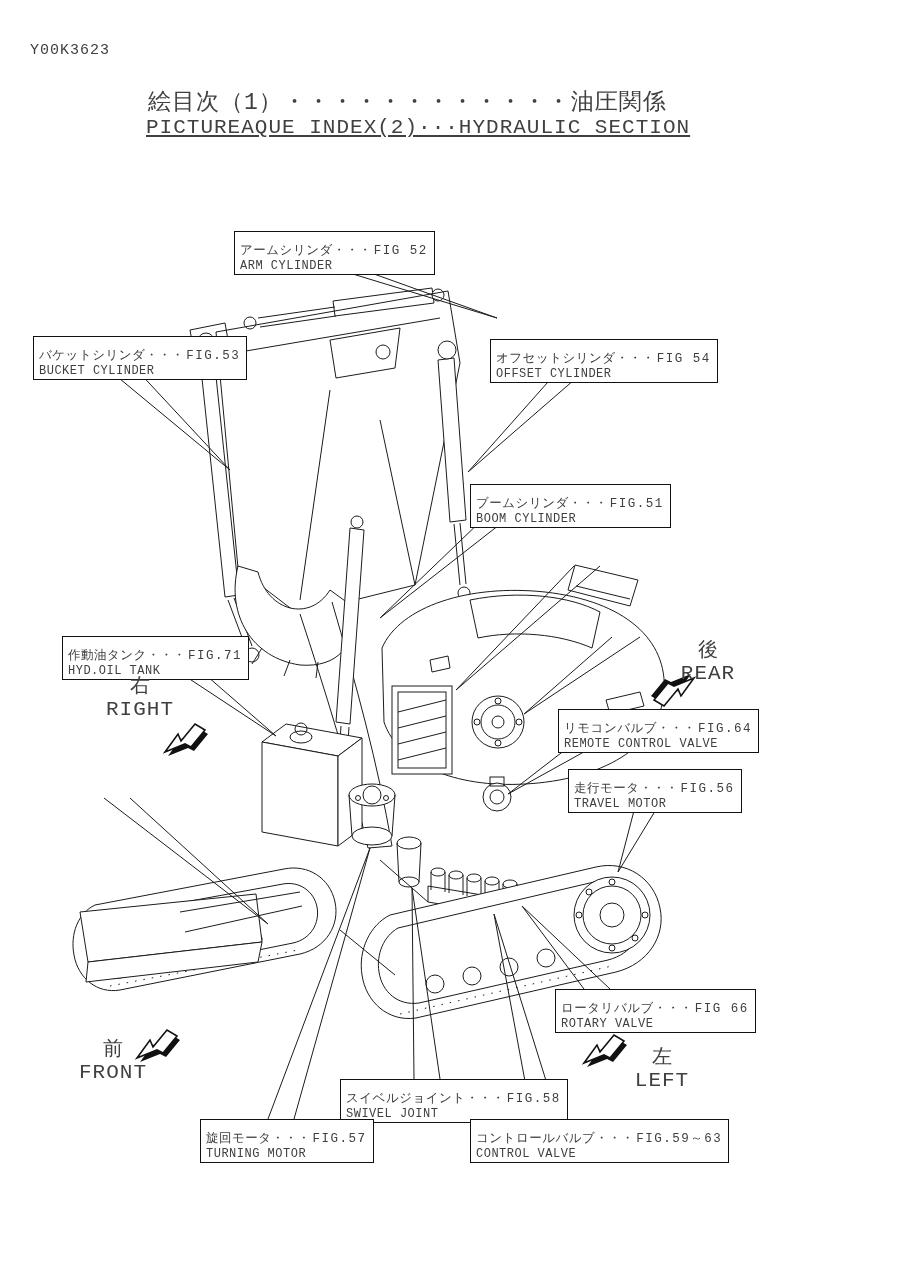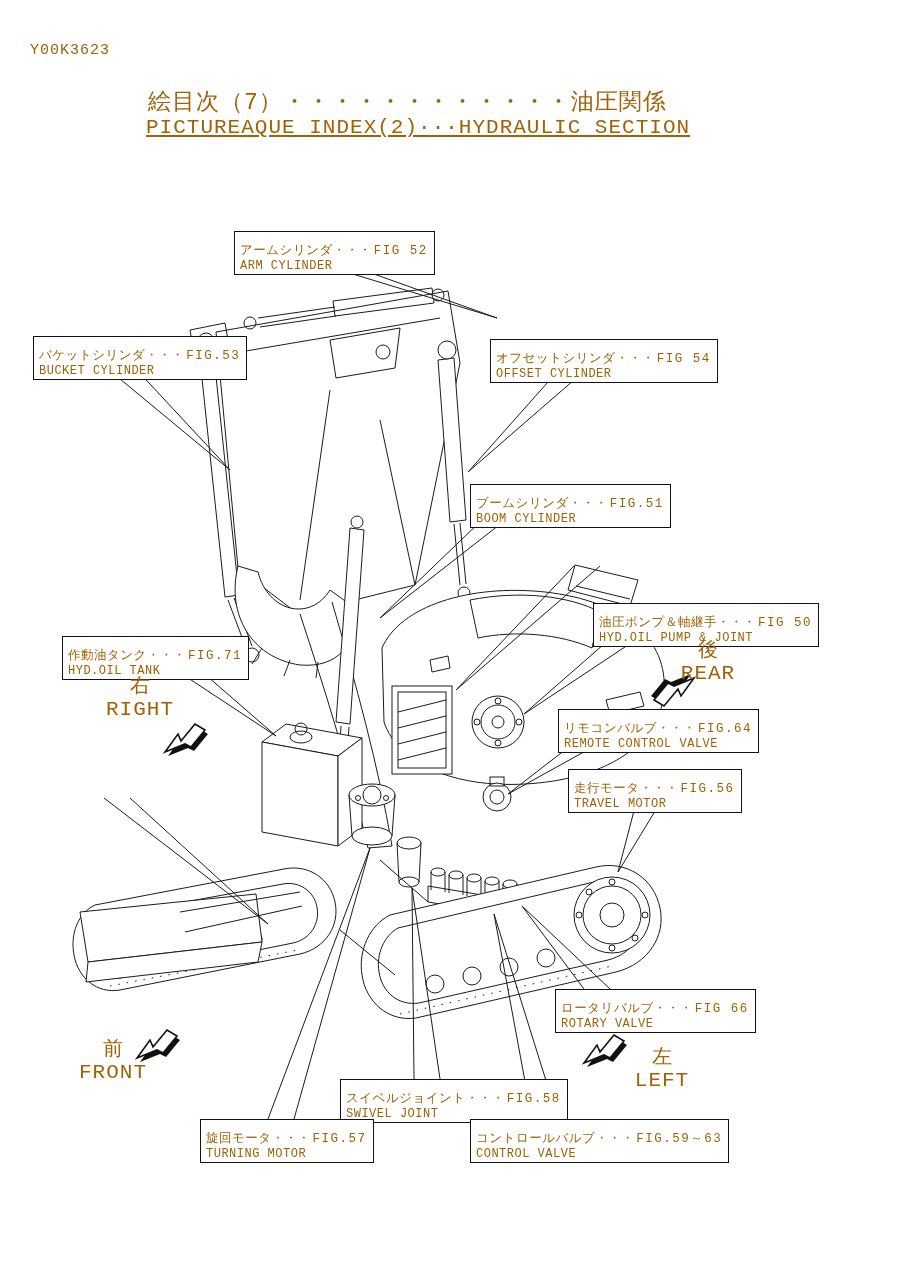--- a/index.html
+++ b/index.html
@@ -1,18 +1,18 @@
 <!DOCTYPE html>
 <html><head>
 <meta charset="utf-8">
 <style>
   html,body{margin:0;padding:0;background:#e8e8e8;}
   .page{
     position:relative;width:909px;height:1286px;background:#ffffff;
-    font-family:"Liberation Mono","DejaVu Sans Mono",monospace;color:#a16207;
+    font-family:"Liberation Mono","DejaVu Sans Mono",monospace;color:#404040;
     overflow:hidden;margin:0 auto;
   }
   .doc-code{position:absolute;left:30px;top:42px;font-size:15px;letter-spacing:1px;}
   .title-ja{position:absolute;left:148px;top:86px;font-size:23px;letter-spacing:1px;white-space:nowrap;}
   .title-en{position:absolute;left:146px;top:116px;font-size:21px;letter-spacing:1px;white-space:nowrap;text-decoration:underline;}
   .callout{
     position:absolute;border:1.4px solid #111;background:#fff;
     padding:12px 6px 1px 5px;line-height:1.18;white-space:nowrap;z-index:3;
   }
   .c-ja{font-size:12.5px;letter-spacing:.5px;}
@@ -24,21 +24,21 @@
   svg.art{position:absolute;left:0;top:0;z-index:1;}
   .ln{stroke:#1c1c1c;stroke-width:1;fill:none;}
   .fw{stroke:#1c1c1c;stroke-width:1;fill:#fff;}
 </style>
 </head>
 <body>
 
 <div class="page">
 
   <div class="doc-code">Y00K3623</div>
-  <div class="title-ja">絵目次（7）・・・・・・・・・・・・油圧関係</div>
+  <div class="title-ja">絵目次（1）・・・・・・・・・・・・油圧関係</div>
   <div class="title-en">PICTUREAQUE INDEX(2)···HYDRAULIC SECTION</div>
 
   <svg class="art" width="909" height="1286" viewBox="0 0 909 1286">
 
     <g>
       <path class="fw" d="M333,301 L432,288 L434,303 L335,316 Z"></path>
       <line class="ln" x1="258" y1="318" x2="335" y2="307"></line>
       <line class="ln" x1="260" y1="327" x2="336" y2="316"></line>
       <circle class="fw" cx="250" cy="323" r="6"></circle>
       <circle class="fw" cx="438" cy="295" r="6"></circle>
@@ -270,24 +270,20 @@
     <div class="c-ja"><span>オフセットシリンダ・・・</span><span class="c-fig">FIG 54</span></div>
     <div class="c-en">OFFSET CYLINDER</div>
   </div>
 
   <div class="callout" style="left:470px;top:484px">
     <div class="c-ja"><span>ブームシリンダ・・・</span><span class="c-fig">FIG.51</span></div>
     <div class="c-en">BOOM CYLINDER</div>
   </div>
 
 
-  <div class="callout" style="left:593px;top:603px">
-    <div class="c-ja"><span>油圧ポンプ＆軸継手・・・</span><span class="c-fig">FIG 50</span></div>
-    <div class="c-en">HYD.OIL PUMP &amp; JOINT</div>
-  </div>
 
   <div class="callout" style="left:62px;top:636px">
     <div class="c-ja"><span>作動油タンク・・・</span><span class="c-fig">FIG.71</span></div>
     <div class="c-en">HYD.OIL TANK</div>
   </div>
 
   <div class="callout" style="left:558px;top:709px">
     <div class="c-ja"><span>リモコンバルブ・・・</span><span class="c-fig">FIG.64</span></div>
     <div class="c-en">REMOTE CONTROL VALVE</div>
   </div>

